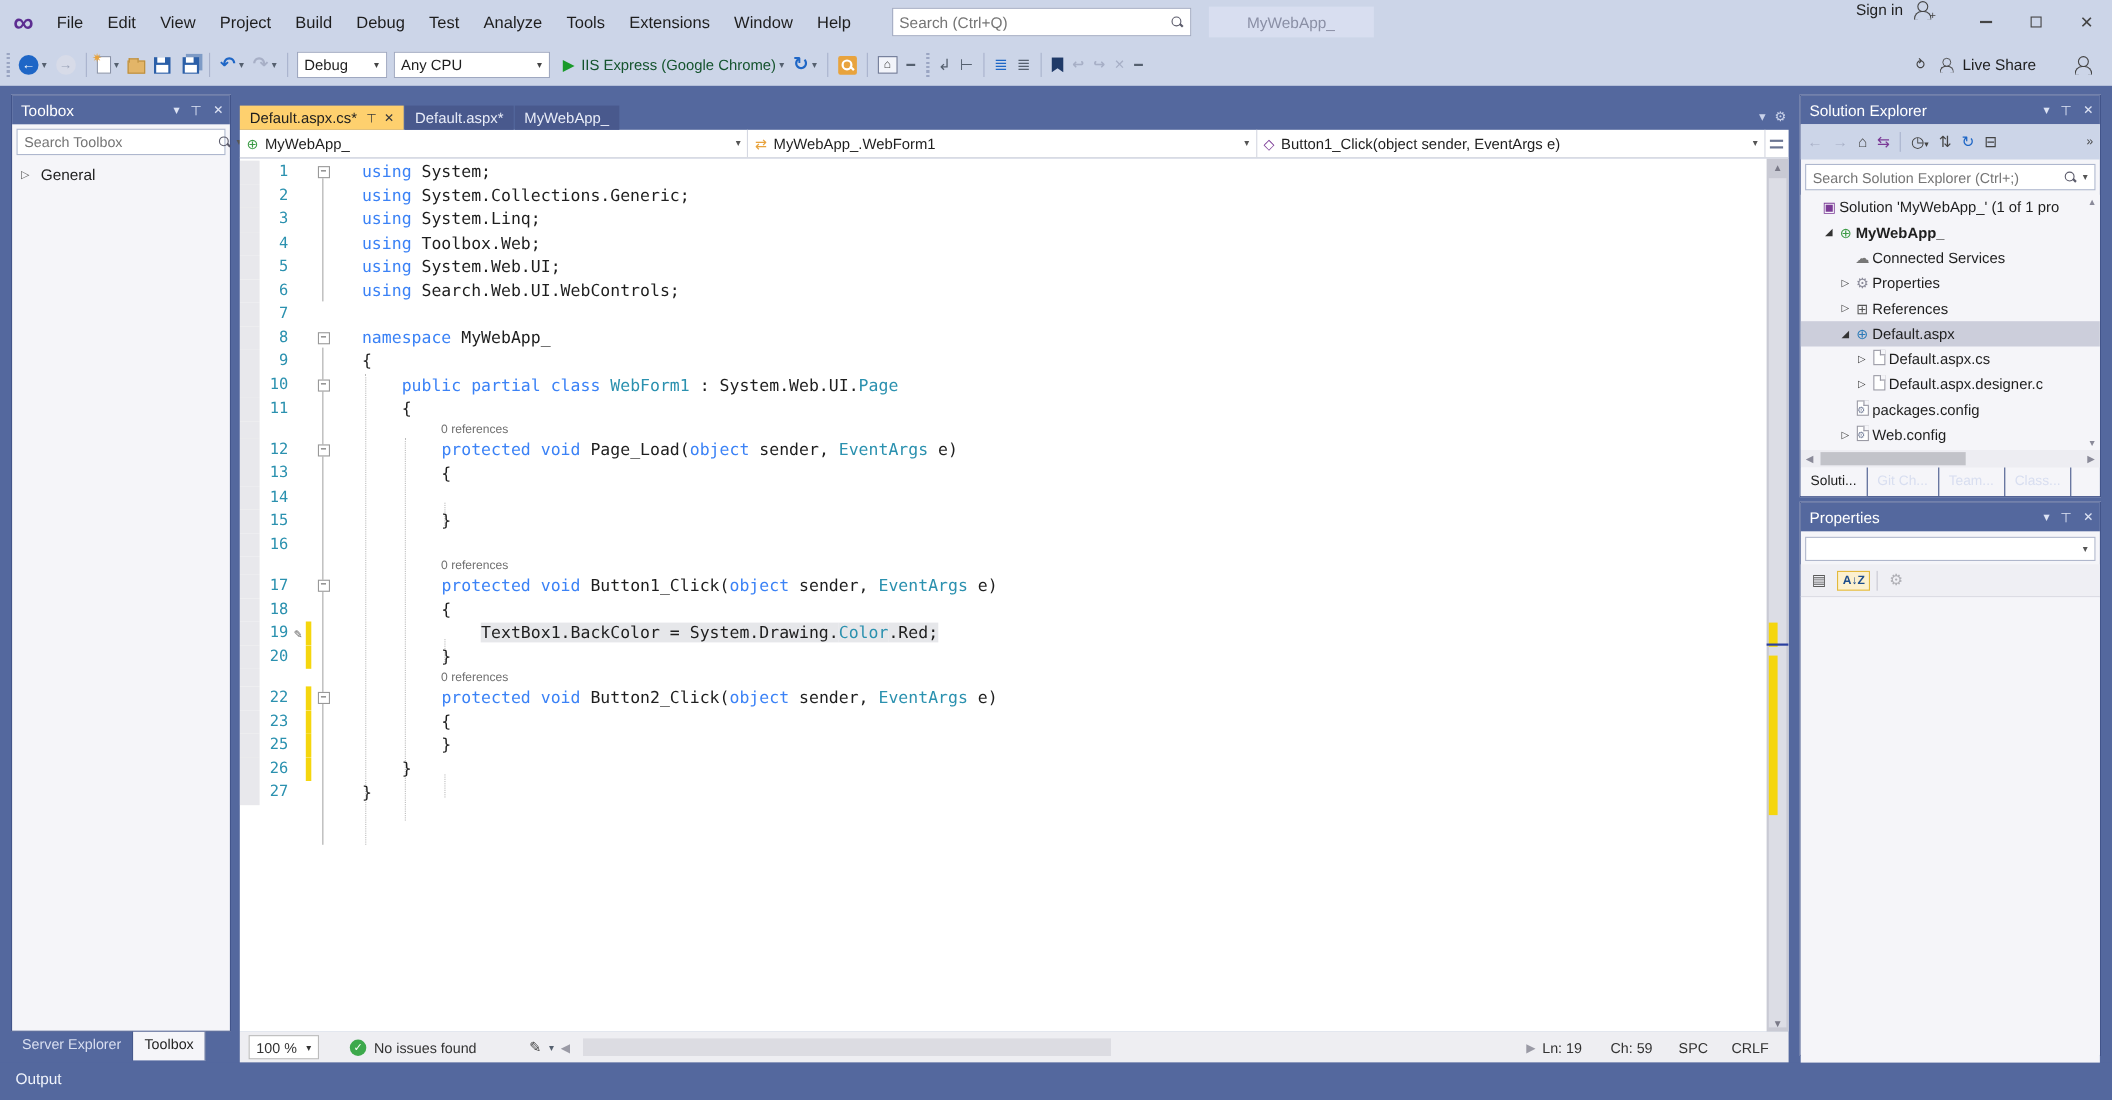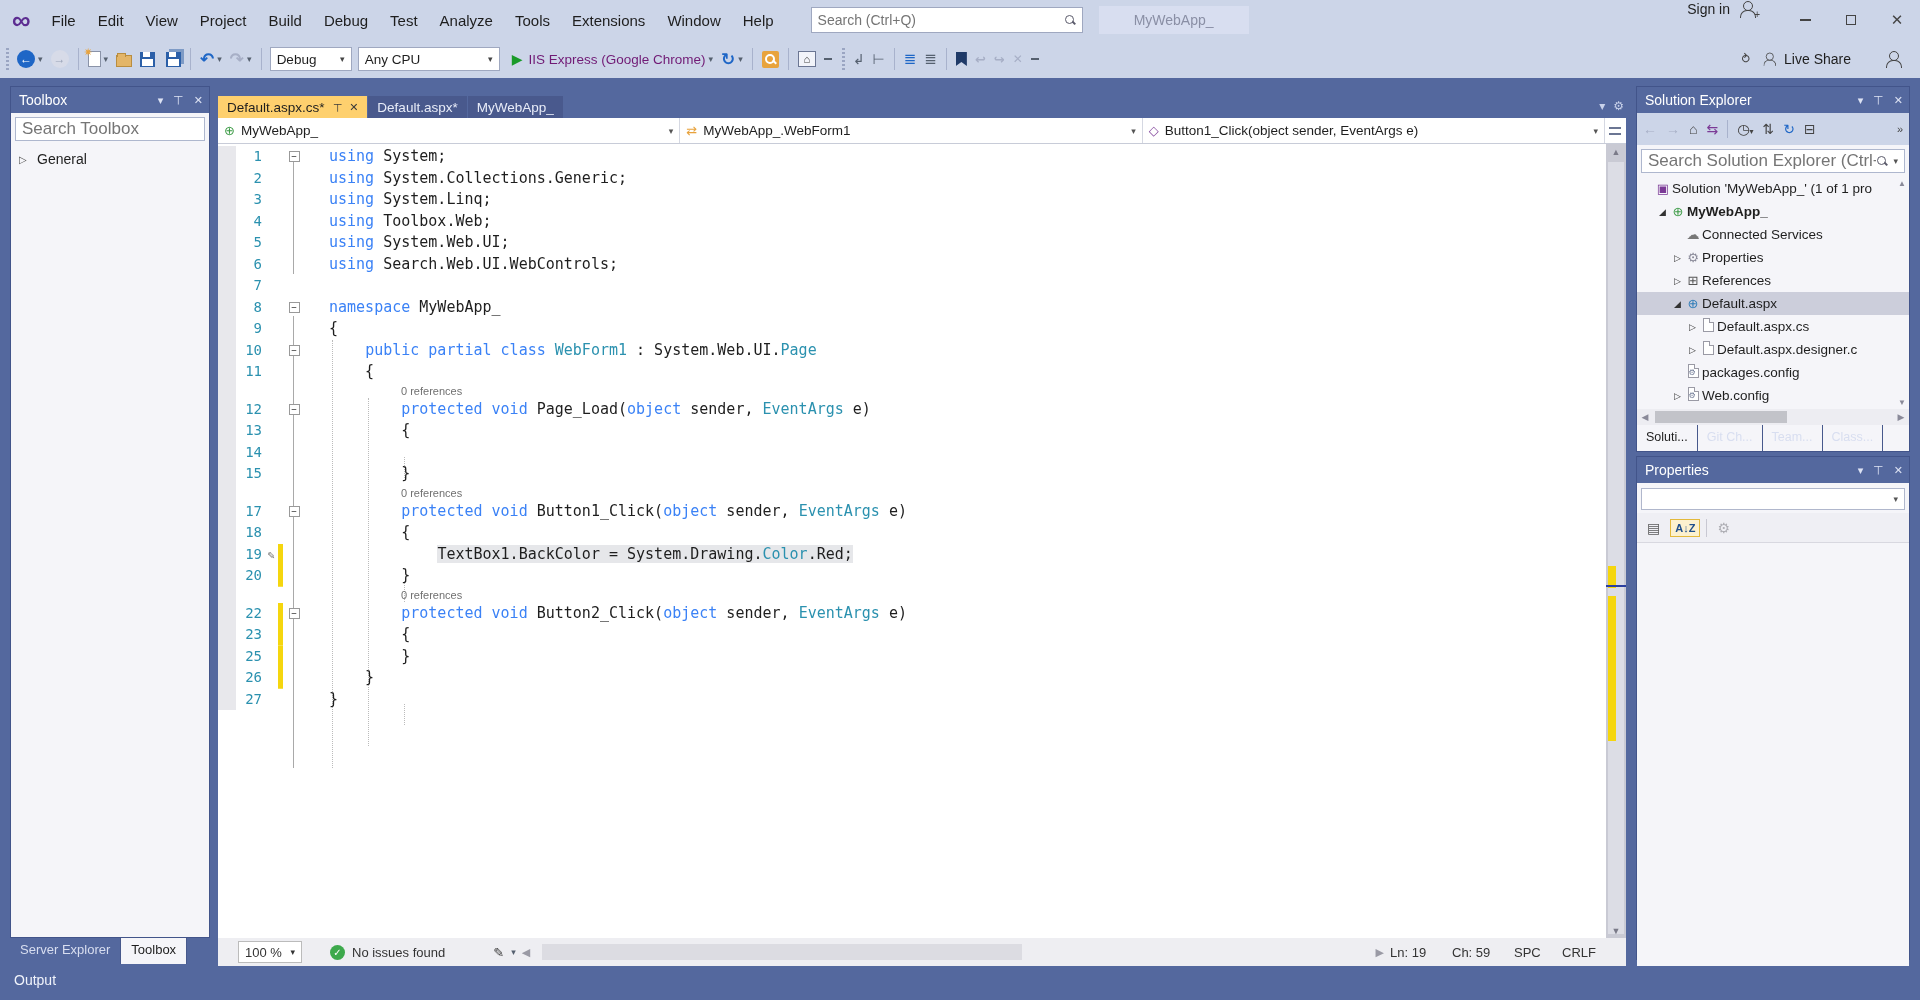--- a/index.html
+++ b/index.html
@@ -41,38 +41,38 @@
   .folder-ic { position:relative; width:16px; height:12px; background:#E3B568; border:1px solid #B98D3F; margin-top:3px; }
   .folder-ic::before { content:""; position:absolute; left:0; top:-3px; width:7px; height:3px; background:#E3B568; border:1px solid #B98D3F; border-bottom:none; }
   .floppy { position:relative; width:15px; height:15px; background:#2B5FA8; }
   .floppy::before { content:""; position:absolute; left:3px; top:0; width:7px; height:5px; background:#fff; }
   .floppy::after { content:""; position:absolute; left:2px; top:7px; width:11px; height:7px; background:#fff; }
   .floppy.all { box-shadow:3px -3px 0 0 #7E9BC6; margin-left:3px; }
   .combo { background:#fff; border:1px solid #9FA8C0; height:24px; display:flex; align-items:center; padding:0 6px; margin:0 3px; }
   .combo .cb-label { flex:1; font-size:13.5px; color:#1e1e1e; }
   .combo .cb-arrow { font-size:9px; color:#444; margin-left:10px; }
   .play { color:#199A29; font-size:14px; margin-right:6px; }
-  .run-label { color:#701a75;text-align:right; }
+  .run-label { color:#14532d;text-align:right; }
   .find-ic { position:relative; width:17px; height:17px; background:#E8A33D; border-radius:2px; }
   .find-ic::before { content:""; position:absolute; left:3px; top:3px; width:6px; height:6px; border:2px solid #fff; border-radius:50%; }
   .find-ic::after { content:""; position:absolute; left:10px; top:10px; width:5px; height:2px; background:#fff; transform:rotate(45deg); }
   .home-box { width:18px; height:16px; border:1px solid #6B7693; display:flex; align-items:center; justify-content:center; font-size:11px; color:#444; background:#F2F4FA; }
   .mini-dash { width:8px; height:2px; background:#55606F; margin:0 4px; }
   .bm-flag { width:11px; height:14px; background:#1F3A68; clip-path:polygon(0 0,100% 0,100% 100%,50% 72%,0 100%); }
   .tb-right { margin-left:auto; display:flex; align-items:center; margin-right:14px; }
   .ls-label { font-size:14px; color:#1e1e1e; margin-left:6px; }
   .ls-arrow { color:#444; font-size:12px; margin-right:2px; }
 
   
   .panel { position:absolute; background:#F5F5F9; border:1px solid #42548A; }
   .panel-header { height:26px; background:#54689E; color:#fff; display:flex; align-items:center; padding:0 6px 0 8px; font-size:14px; }
   .ph-icons { margin-left:auto; display:flex; align-items:center; gap:10px; color:#DDE3F4; font-size:11px; }
   .pin-ic { display:inline-block; transform:rotate(180deg); font-size:12px; }
   .searchbox { height:24px; background:#fff; border:1px solid #AEB7CE; display:flex; align-items:center; margin:4px 4px; padding:0 6px; }
-  .searchbox input { border:none; outline:none; flex:1; font-size:17px; color:#767676; background:transparent; font-family:inherit; }
+  .searchbox input { border:none; outline:none; flex:1; font-size:13px; color:#767676; background:transparent; font-family:inherit; }
   .mag { position:relative; width:12px; height:12px; flex:none; }
   .mag::before { content:""; position:absolute; left:1px; top:1px; width:7px; height:7px; border:1.5px solid #5B5B6B; border-radius:50%; }
   .mag::after { content:""; position:absolute; left:8px; top:8px; width:4px; height:1.5px; background:#5B5B6B; transform:rotate(45deg); }
   .sb-dd { font-size:9px; color:#555; margin-left:5px; }
 
   
   #toolbox { left:10px; top:86px; width:200px; height:852px; }
   .tbx-item { display:flex; align-items:center; gap:6px; padding:6px 8px; font-size:14px; color:#1e1e1e; }
   .expander { font-size:10px; color:#555; width:12px; }
 
@@ -116,21 +116,21 @@
   .reftext { font-size:11px; color:#707070; line-height:16px; }
   .guide { position:absolute; width:0; }
   .guide.solid { border-left:1px solid #A9A9A9; }
   .guide.dot { border-left:1px dotted #BBBBBB; }
 
   .vscroll { position:absolute; right:0; top:0; width:20px; bottom:0; background:#C9CAD4; }
   .vs-arrow { height:15px; display:flex; align-items:center; justify-content:center; font-size:9px; color:#7A7A88; }
   .vs-thumb { position:absolute; left:2px; right:2px; top:18px; height:772px; background:#DCDDE5; }
   .vs-mark { position:absolute; }
 
-  .ed-status { height:28px; background:#EEEEF2; display:flex; align-items:center; font-size:13px; color:#333; padding:0 20px; }
+  .ed-status { height:28px; background:#EEEEF2; display:flex; align-items:center; font-size:13px; color:#333; padding:0 8px; }
   .zoom-combo { background:#fff; border:1px solid #BBB; height:22px; display:flex; align-items:center; padding:0 6px; width:64px; }
   .zoom-combo .cb-arrow { margin-left:auto; font-size:9px; }
   .health { display:flex; align-items:center; margin-left:28px; gap:7px; }
   .check-circ { width:15px; height:15px; border-radius:50%; background:#3DA94C; color:#fff; font-size:10px; display:flex; align-items:center; justify-content:center; }
   .cleanup { margin-left:48px; display:flex; align-items:center; gap:4px; color:#3A3A3A; }
   .hs-arrow { color:#9A9AA5; font-size:11px; margin:0 6px; }
   .hscroll { flex:1; height:100%; position:relative; }
   .hs-thumb { position:absolute; left:6px; top:6px; height:16px; width:480px; background:#DCDCE2; }
   .caret-info { display:flex; gap:0; }
   .caret-info span { width:62px; text-align:left; }
@@ -412,20 +412,21 @@
             <span class="lnum"></span>
             <span class="pcol"></span>
             <span class="chgcol"></span>
             <span class="foldcol"></span>
             <span class="reftext" style="padding-left: 98px;">0 references</span>
           </div>
           <div class="crow"><span class="bpm"></span><span class="lnum">12</span><span class="pcol"></span><span class="chgcol"></span><span class="foldcol"><span class="foldbox">−</span></span><span class="ctext"><span class="seg pl">        </span><span class="seg kw">protected</span><span class="seg pl"> </span><span class="seg kw">void</span><span class="seg pl"> Page_Load(</span><span class="seg kw">object</span><span class="seg pl"> sender, </span><span class="seg ty">EventArgs</span><span class="seg pl"> e)</span></span></div>
           <div class="crow"><span class="bpm"></span><span class="lnum">13</span><span class="pcol"></span><span class="chgcol"></span><span class="foldcol"></span><span class="ctext"><span class="seg pl">        {</span></span></div>
           <div class="crow"><span class="bpm"></span><span class="lnum">14</span><span class="pcol"></span><span class="chgcol"></span><span class="foldcol"></span><span class="ctext"></span></div>
           <div class="crow"><span class="bpm"></span><span class="lnum">15</span><span class="pcol"></span><span class="chgcol"></span><span class="foldcol"></span><span class="ctext"><span class="seg pl">        }</span></span></div>
+          <div class="crow"><span class="bpm"></span><span class="lnum">16</span><span class="pcol"></span><span class="chgcol"></span><span class="foldcol"></span><span class="ctext"></span></div>
           <div class="rrow">
             <span class="bpm"></span>
             <span class="lnum"></span>
             <span class="pcol"></span>
             <span class="chgcol"></span>
             <span class="foldcol"></span>
             <span class="reftext" style="padding-left: 98px;">0 references</span>
           </div>
           <div class="crow"><span class="bpm"></span><span class="lnum">17</span><span class="pcol"></span><span class="chgcol"></span><span class="foldcol"><span class="foldbox">−</span></span><span class="ctext"><span class="seg pl">        </span><span class="seg kw">protected</span><span class="seg pl"> </span><span class="seg kw">void</span><span class="seg pl"> Button1_Click(</span><span class="seg kw">object</span><span class="seg pl"> sender, </span><span class="seg ty">EventArgs</span><span class="seg pl"> e)</span></span></div>
           <div class="crow"><span class="bpm"></span><span class="lnum">18</span><span class="pcol"></span><span class="chgcol"></span><span class="foldcol"></span><span class="ctext"><span class="seg pl">        {</span></span></div>

